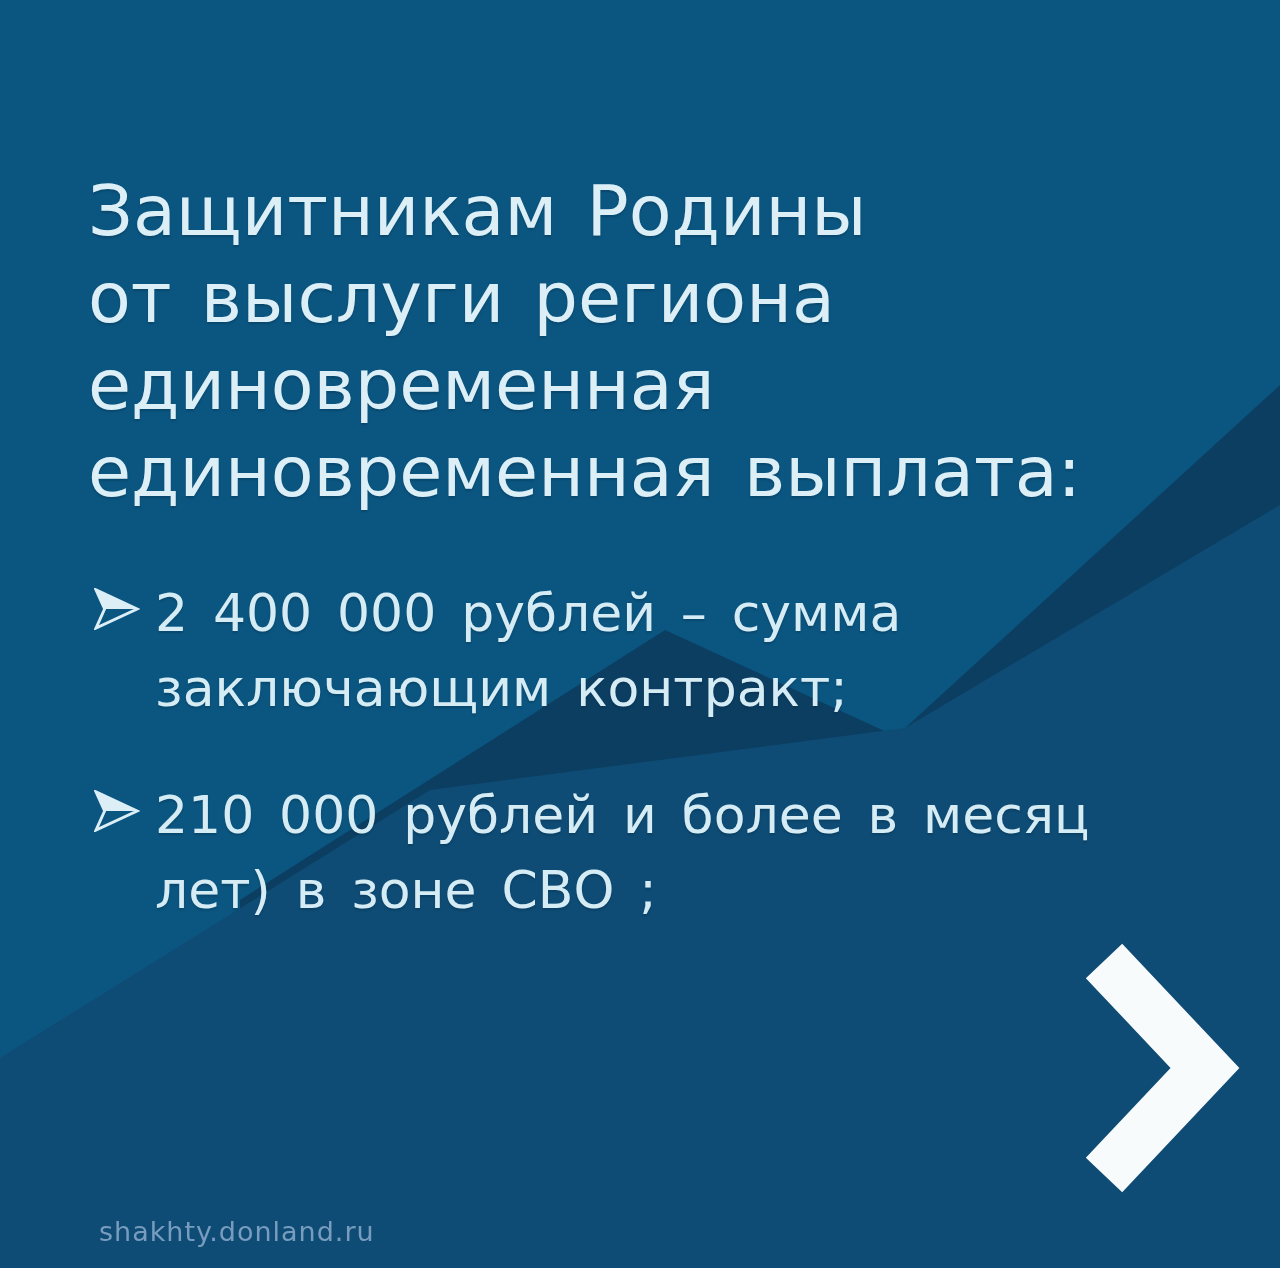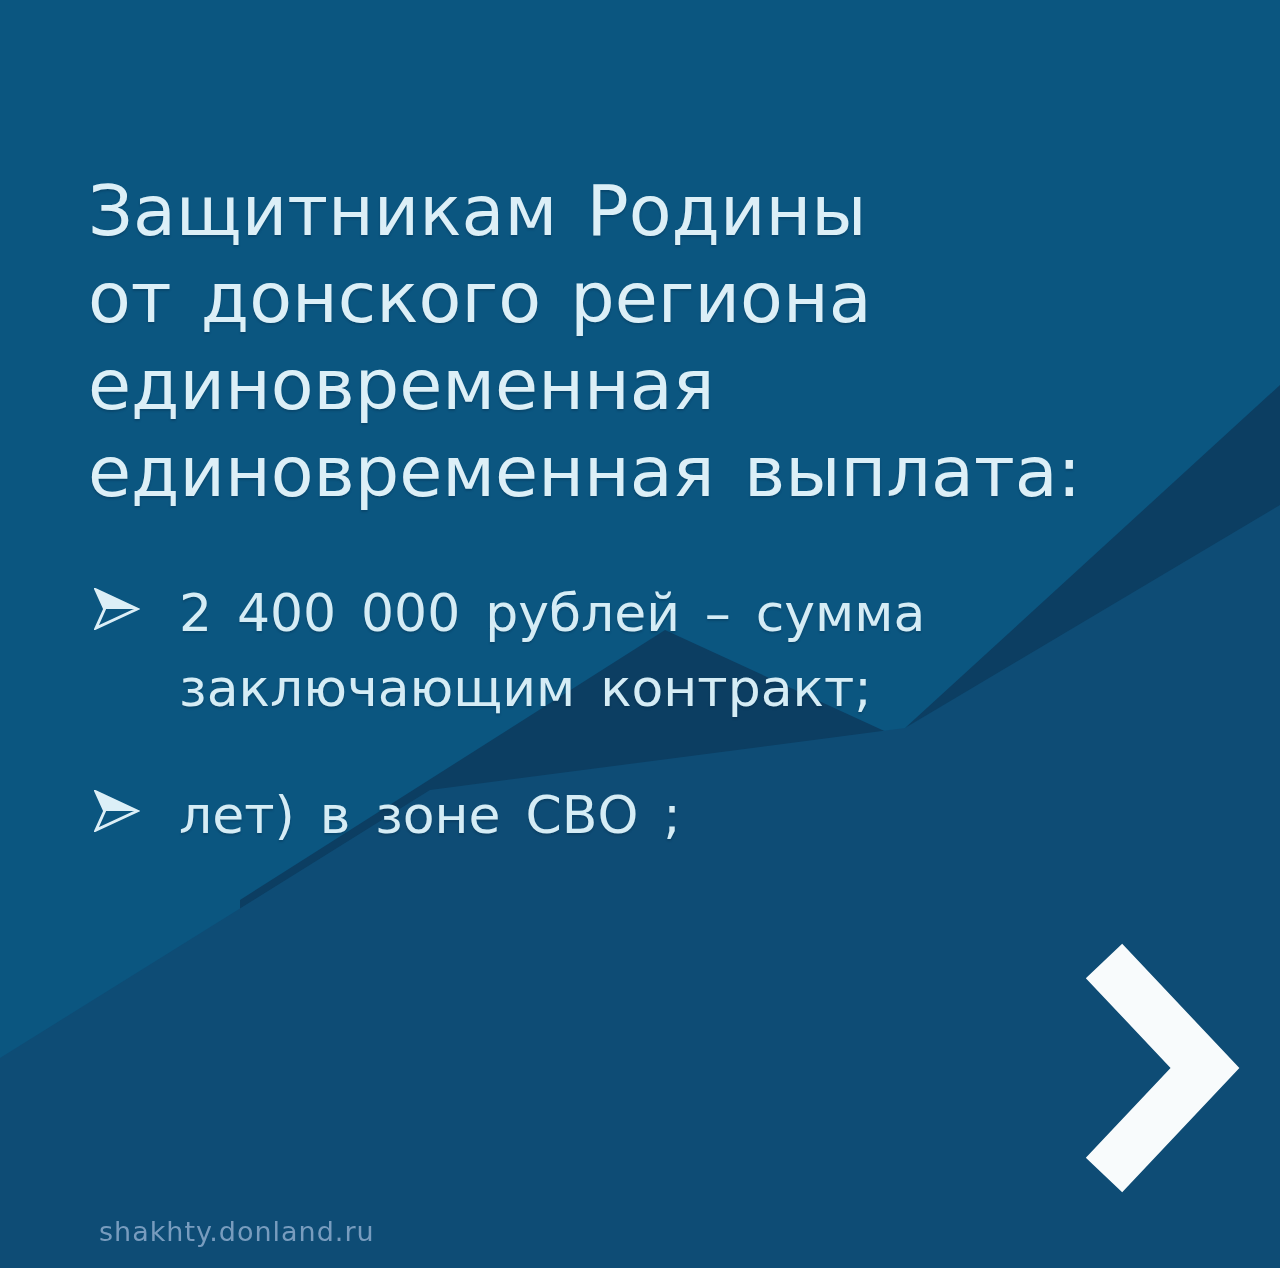--- a/index.html
+++ b/index.html
@@ -48,21 +48,20 @@
     width: 1130px;
     color: #D5ECF5;
     font-size: 52px;
     line-height: 75px;
     word-spacing: 0.16em;
     text-shadow: 0 2px 2px rgba(0,30,55,0.25);
   }
   .bullet {
     display: flex;
     align-items: flex-start;
-    gap: 24px;
   }
   .bullet + .bullet {
     margin-top: 52px;
   }
   .bullet-marker {
     flex: 0 0 61px;
     padding-top: 12px;
   }
   .bullet-marker svg {
     display: block;
@@ -88,21 +87,21 @@
 
   <svg class="bg-svg" viewBox="0 0 1280 1280" aria-hidden="true">
     <rect x="0" y="0" width="1280" height="1280" fill="#0B5680"></rect>
     <polygon points="240,900 665,630 1280,913 1280,1280 240,1280" fill="#0C3E62"></polygon>
     <polygon points="0,1058 430,790 905,728 1280,500 1280,1280 0,1280" fill="#0E4C75"></polygon>
     <polygon points="905,728 1280,385 1280,505" fill="#0C3E62"></polygon>
   </svg>
 
   <div class="title">
     <div>Защитникам Родины</div>
-    <div>от донского региона</div>
+    <div>от выслуги региона</div>
     <div>единовременная</div>
     <div>единовременная выплата:</div>
   </div>
 
   <div class="bullets">
 
     <div class="bullet">
       <span class="bullet-marker">
         <svg viewBox="0 0 48 44" aria-hidden="true">
           <polygon points="2,2 45,22 11,22" fill="#DCEFF7"></polygon>
@@ -116,20 +115,21 @@
     </div>
 
     <div class="bullet">
       <span class="bullet-marker">
         <svg viewBox="0 0 48 44" aria-hidden="true">
           <polygon points="2,2 45,22 11,22" fill="#DCEFF7"></polygon>
           <polygon points="2,2 45,22 2,42 11,22" fill="none" stroke="#DCEFF7" stroke-width="3" stroke-linejoin="miter"></polygon>
         </svg>
       </span>
       <span class="bullet-text">
+        <div>210 000 рублей и более в месяц</div>
         <div>лет) в зоне СВО ;</div>
       </span>
     </div>
 
   </div>
 
   <svg class="chevron-svg" viewBox="0 0 1280 1280">
     <polyline points="1104,961 1205,1068 1104,1175" fill="none" stroke-width="50" stroke-linecap="butt" stroke-linejoin="miter" stroke-miterlimit="10" stroke="#F8FBFC"></polyline>
   </svg>
 

